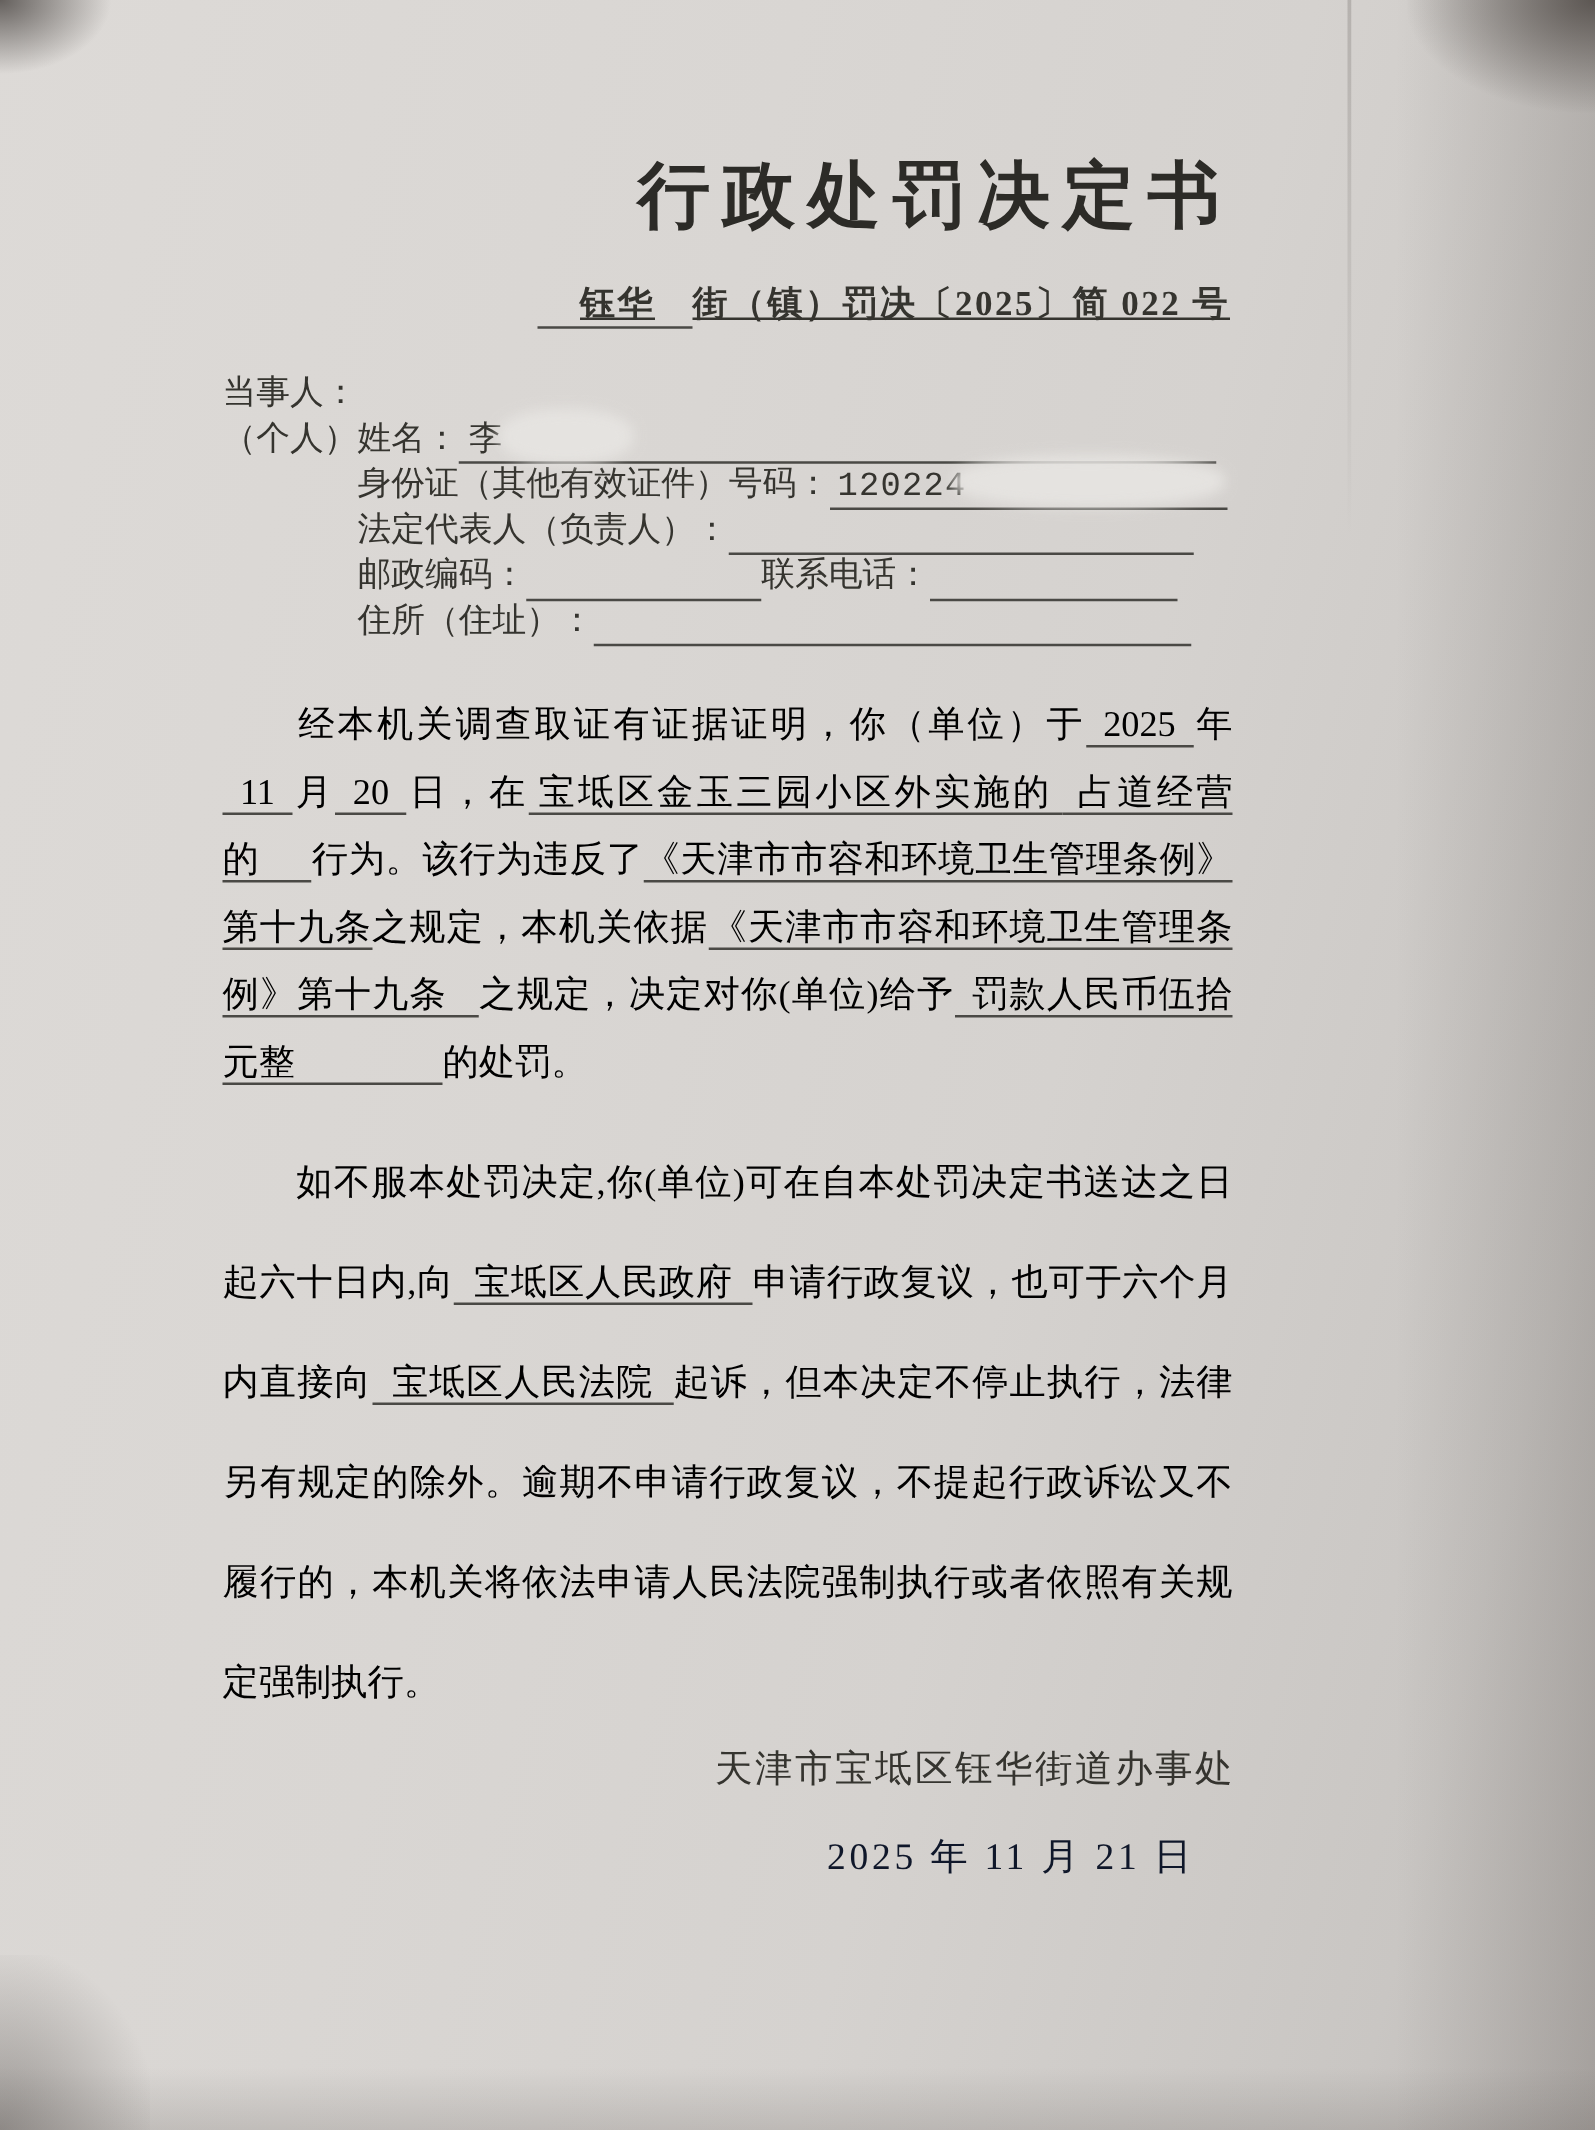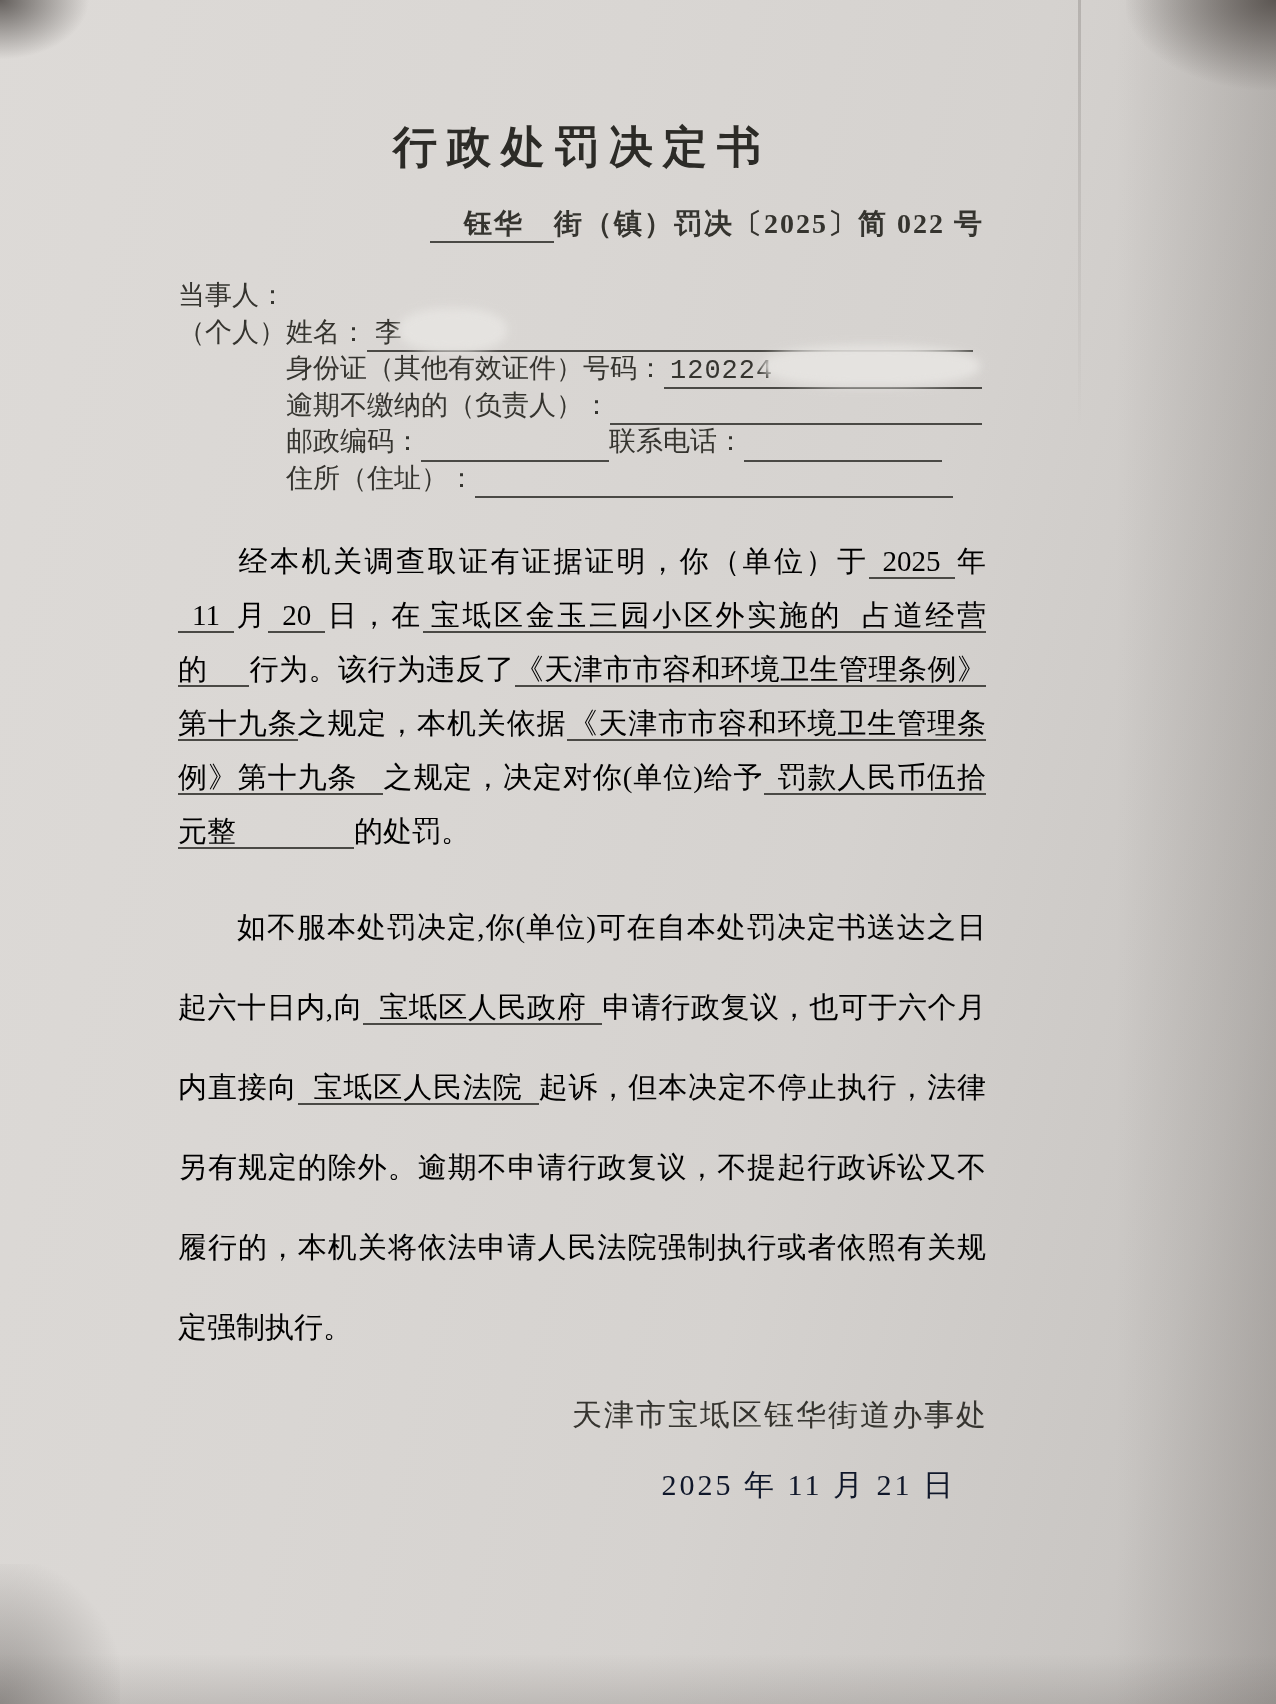--- a/index.html
+++ b/index.html
@@ -23,26 +23,26 @@
   .corner.bl{left:0;bottom:0;width:120px;height:140px;background:radial-gradient(ellipse at 0 100%,rgba(90,85,82,.5) 0%,rgba(90,85,82,0) 75%);}
   .edge-right{position:absolute;right:0;top:0;width:160px;height:1704px;background:linear-gradient(90deg,rgba(80,74,70,0) 0%,rgba(80,74,70,.22) 100%);}
   .edge-bottom{position:absolute;left:0;bottom:0;width:1276px;height:50px;background:linear-gradient(180deg,rgba(80,74,70,0) 0%,rgba(80,74,70,.18) 100%);}
   .crease{position:absolute;left:1078px;top:0;width:3px;height:430px;background:linear-gradient(180deg,rgba(90,84,80,.25),rgba(90,84,80,0));}
 
   .content{
     position:absolute;left:178px;top:118px;width:808px;
     color:#35342f;font-size:28px;
   }
   .title{
-    text-align:center;font-size:44px;font-weight:bold;color:#2c2b27;
+    text-align:right;font-size:58px;font-weight:bold;color:#2c2b27;
     letter-spacing:10px;
   }
   .docno{
     margin-top:28px;text-align:right;font-size:28px;font-weight:bold;
-    letter-spacing:2px;padding-right:2px;
+    letter-spacing:2px;padding-right:2px;text-decoration:underline;
   }
   .u{border-bottom:2px solid #4a4945;}
   .docno-street{padding:0 30px 2px 34px;}
 
   .party{margin-top:36px;font-size:27px;line-height:36.5px;font-family:Liberation Mono, monospace;}
   .pline{white-space:nowrap;}
   .pline.cont{margin-left:108px;}
   .blank{display:inline-block;height:30px;border-bottom:2px solid #4a4945;vertical-align:bottom;}
   .fillwrap{position:relative;display:inline-block;height:34px;border-bottom:2px solid #4a4945;vertical-align:bottom;}
   .name-fill{width:598px;padding-left:8px;}
@@ -82,21 +82,21 @@
     <div class="docno"><span class="u docno-street">钰华</span><span>街（镇）罚决〔2025〕简 022 号</span></div>
 
     <div class="party">
       <div class="pline"><span>当事人：</span></div>
 
       <div class="pline"><span>（个人）姓名：</span><span class="fillwrap name-fill"><span>李</span><span class="smudge smudge-name"></span></span></div>
 
       <div class="pline cont"><span>身份证（其他有效证件）号码：</span><span class="fillwrap id-fill"><span>120224</span><span class="smudge smudge-id"></span></span></div>
 
 
-      <div class="pline cont"><span>逾期不缴纳的（负责人）：</span><span class="blank" style="width:372px;"></span></div>
+      <div class="pline cont"><span>法定代表人（负责人）：</span><span class="blank" style="width:372px;"></span></div>
 
       <div class="pline cont"><span>邮政编码：</span><span class="blank" style="width:188px;"></span><span>联系电话：</span><span class="blank" style="width:198px;"></span></div>
 
       <div class="pline cont"><span>住所（住址）：</span><span class="blank" style="width:478px;"></span></div>
     </div>
 
     <p class="para p1"><span class="ind"></span><span>经本机关调查取证有证据证明，你（单位）于</span><span class="fill">2025</span><span>年</span><span class="fill">11</span><span>月</span><span class="fill">20</span><span>日，在</span><span class="fill fill-loc">宝坻区金玉三园小区外实施的</span><span class="fill fill-beh">占道经营的</span><span>行为。该行为违反了</span><span class="u">《天津市市容和环境卫生管理条例》第十九条</span><span>之规定，本机关依据</span><span class="fill fill-law2">《天津市市容和环境卫生管理条例》第十九条</span><span>之规定，决定对你(单位)给予</span><span class="fill fill-pen">罚款人民币伍拾元整</span><span>的处罚。</span></p>
 
 
     <p class="para p3"><span class="ind"></span><span>如不服本处罚决定,你(单位)可在自本处罚决定书送达之日起六十日内,向</span><span class="fill fill-org">宝坻区人民政府</span><span>申请行政复议，也可于六个月内直接向</span><span class="fill fill-org">宝坻区人民法院</span><span>起诉，但本决定不停止执行，法律另有规定的除外。逾期不申请行政复议，不提起行政诉讼又不履行的，本机关将依法申请人民法院强制执行或者依照有关规定强制执行。</span></p>

